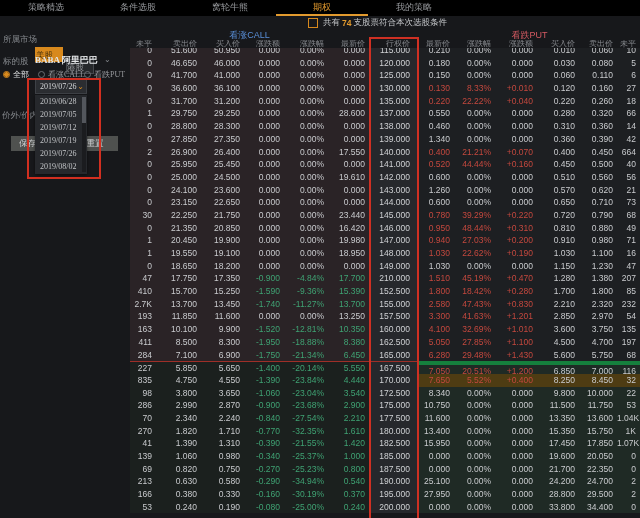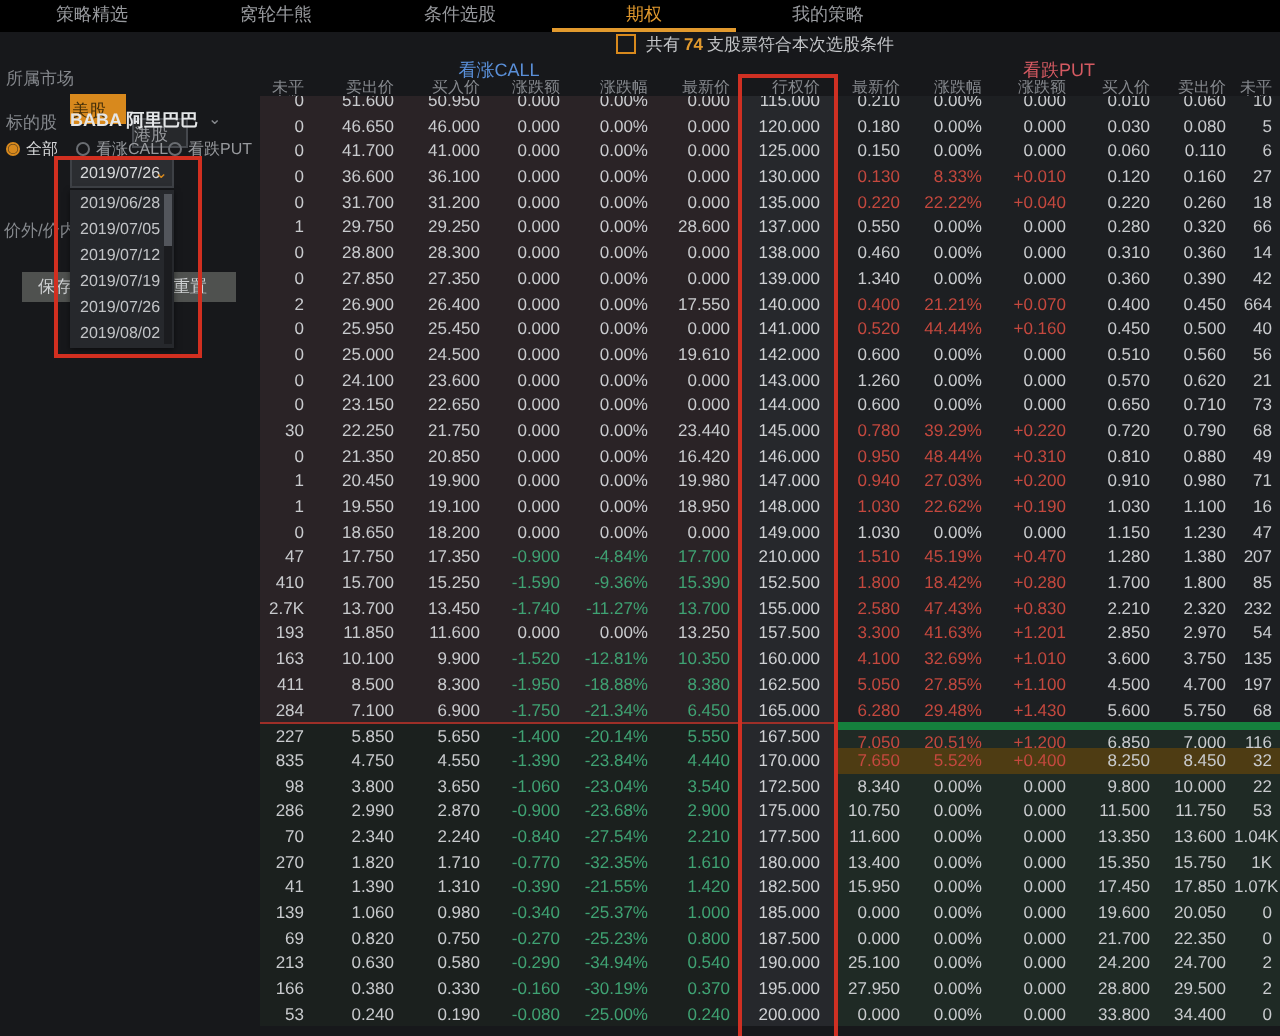--- a/index.html
+++ b/index.html
@@ -3,21 +3,21 @@
 <meta charset="utf-8">
 <style>
   html,body{margin:0;padding:0;background:#0e0f11;}
   #app{position:relative;width:640px;height:518px;overflow:hidden;background:#17181b;
        font-family:"Liberation Sans","DejaVu Sans",sans-serif;color:#c9cbce;-webkit-font-smoothing:antialiased;}
   
   #topbar{position:absolute;left:0;top:0;width:640px;height:16px;background:#000000;display:flex;}
   .tab{width:92px;text-align:center;font-size:9px;line-height:15px;color:#97999d;height:16px;box-sizing:border-box;}
   .tab.active{color:#e29a2e;border-bottom:2px solid #e29a2e;}
   
-  #sidebar{position:absolute;left:0;top:16px;width:130px;height:502px;background:#17181b;}
+  #sidebar{position:absolute;left:0;top:16px;width:130px;height:502px;background:#17181b;font-family:Liberation Serif, serif;}
   .slabel{position:absolute;font-size:8.5px;color:#85888d;}
   .mbtn{position:absolute;top:31px;width:28px;height:15px;font-size:8.5px;line-height:15px;text-align:left;box-sizing:border-box;}
   #mkt-us{left:35px;background:#d8891d;border:1px solid #d8891d;color:#45300a;}
   #mkt-hk{left:66px;background:#26282b;border:1px solid #45484d;color:#97999d;margin-top:12px;}
   #underlying{position:absolute;left:35px;top:38px;font-size:9px;font-weight:bold;color:#e4e6e8;}
   .chev{color:#85888d;font-size:8px;}
   #und-chev{position:absolute;left:104px;top:39px;}
   .radio{position:absolute;top:53px;display:flex;align-items:center;font-size:8px;color:#97999d;}
   .rdot{width:7px;height:7px;border-radius:50%;border:1px solid #6a6d72;margin-right:3px;box-sizing:border-box;}
   .radio.on{color:#d9dadc;}
@@ -28,21 +28,21 @@
   #ddlist{position:absolute;left:35px;top:79px;width:52px;height:79px;background:#26282c;z-index:4;box-shadow:0 1px 3px rgba(0,0,0,.5);}
   .opt{height:13px;line-height:13px;font-size:8px;color:#c2c4c7;padding-left:5px;}
   #ddscroll{position:absolute;right:1px;top:2px;width:4px;height:75px;background:#1b1c1f;}
   #ddthumb{position:absolute;left:0;top:0;width:4px;height:26px;background:#53565c;}
   .btn{position:absolute;top:120px;width:46px;height:15px;background:#4f514f;color:#cfd1d3;font-size:8.5px;line-height:15px;z-index:1;box-sizing:border-box;}
   #saveBtn{left:11px;padding-left:8px;}
   #resetBtn{left:72px;text-align:center;}
   #annot-expiry{position:absolute;left:27px;top:62px;width:70px;height:97px;border:2px solid #d22f20;z-index:6;}
   
   #main{position:absolute;left:130px;top:16px;width:510px;height:502px;background:#17181b;}
-  #summary{position:absolute;left:178px;top:1px;height:12px;display:flex;font-size:8.5px;color:#c4c6c9;}
+  #summary{position:absolute;left:178px;top:1px;height:12px;display:flex;align-items:center;font-size:8.5px;color:#c4c6c9;}
   #chk{width:8px;height:8px;border:1px solid #d8891d;margin-right:5px;}
   #cnt{color:#e29a2e;font-weight:bold;margin:0 2px;}
   .sechdr{position:absolute;top:14px;height:11px;font-size:9px;text-align:center;line-height:11px;}
   #callHdr{left:0;width:239px;color:#5a8fd8;}
   #putHdr{left:289px;width:221px;color:#d55a62;}
   .grid13{display:grid;grid-template-columns:26px 45px 43px 40px 44px 41px 50px 35px 41px 42px 42px 38px 23px;}
   #thead{position:absolute;left:0;top:24px;width:510px;height:8px;}
   .hc{font-size:8px;color:#85888d;text-align:right;padding-right:4px;line-height:8px;overflow:hidden;}
   .hc.sk{padding-right:9px;}
   #tbody{position:absolute;left:0;top:32px;width:510px;bottom:0;overflow:hidden;}
@@ -62,22 +62,22 @@
   .trow.div .p{border-top:4px solid #15803d;}
   #annot-strike{position:absolute;left:239px;top:21px;width:46px;height:486px;border:2px solid #cf3023;border-bottom:none;z-index:5;pointer-events:none;}
 </style>
 </head>
 <body>
 
 <div id="app">
 
   <div id="topbar">
       <div class="tab">策略精选</div>
+      <div class="tab">条件选股</div>
       <div class="tab">窝轮牛熊</div>
-      <div class="tab">条件选股</div>
       <div class="tab active">期权</div>
       <div class="tab">我的策略</div>
     </div>
 
   <div id="sidebar">
     <span class="slabel" style="left:3px;top:18px;">所属市场</span>
     <div class="mbtn" id="mkt-us">美股</div>
     <div class="mbtn" id="mkt-hk">港股</div>
 
     <span class="slabel" style="left:3px;top:40px;">标的股</span>

